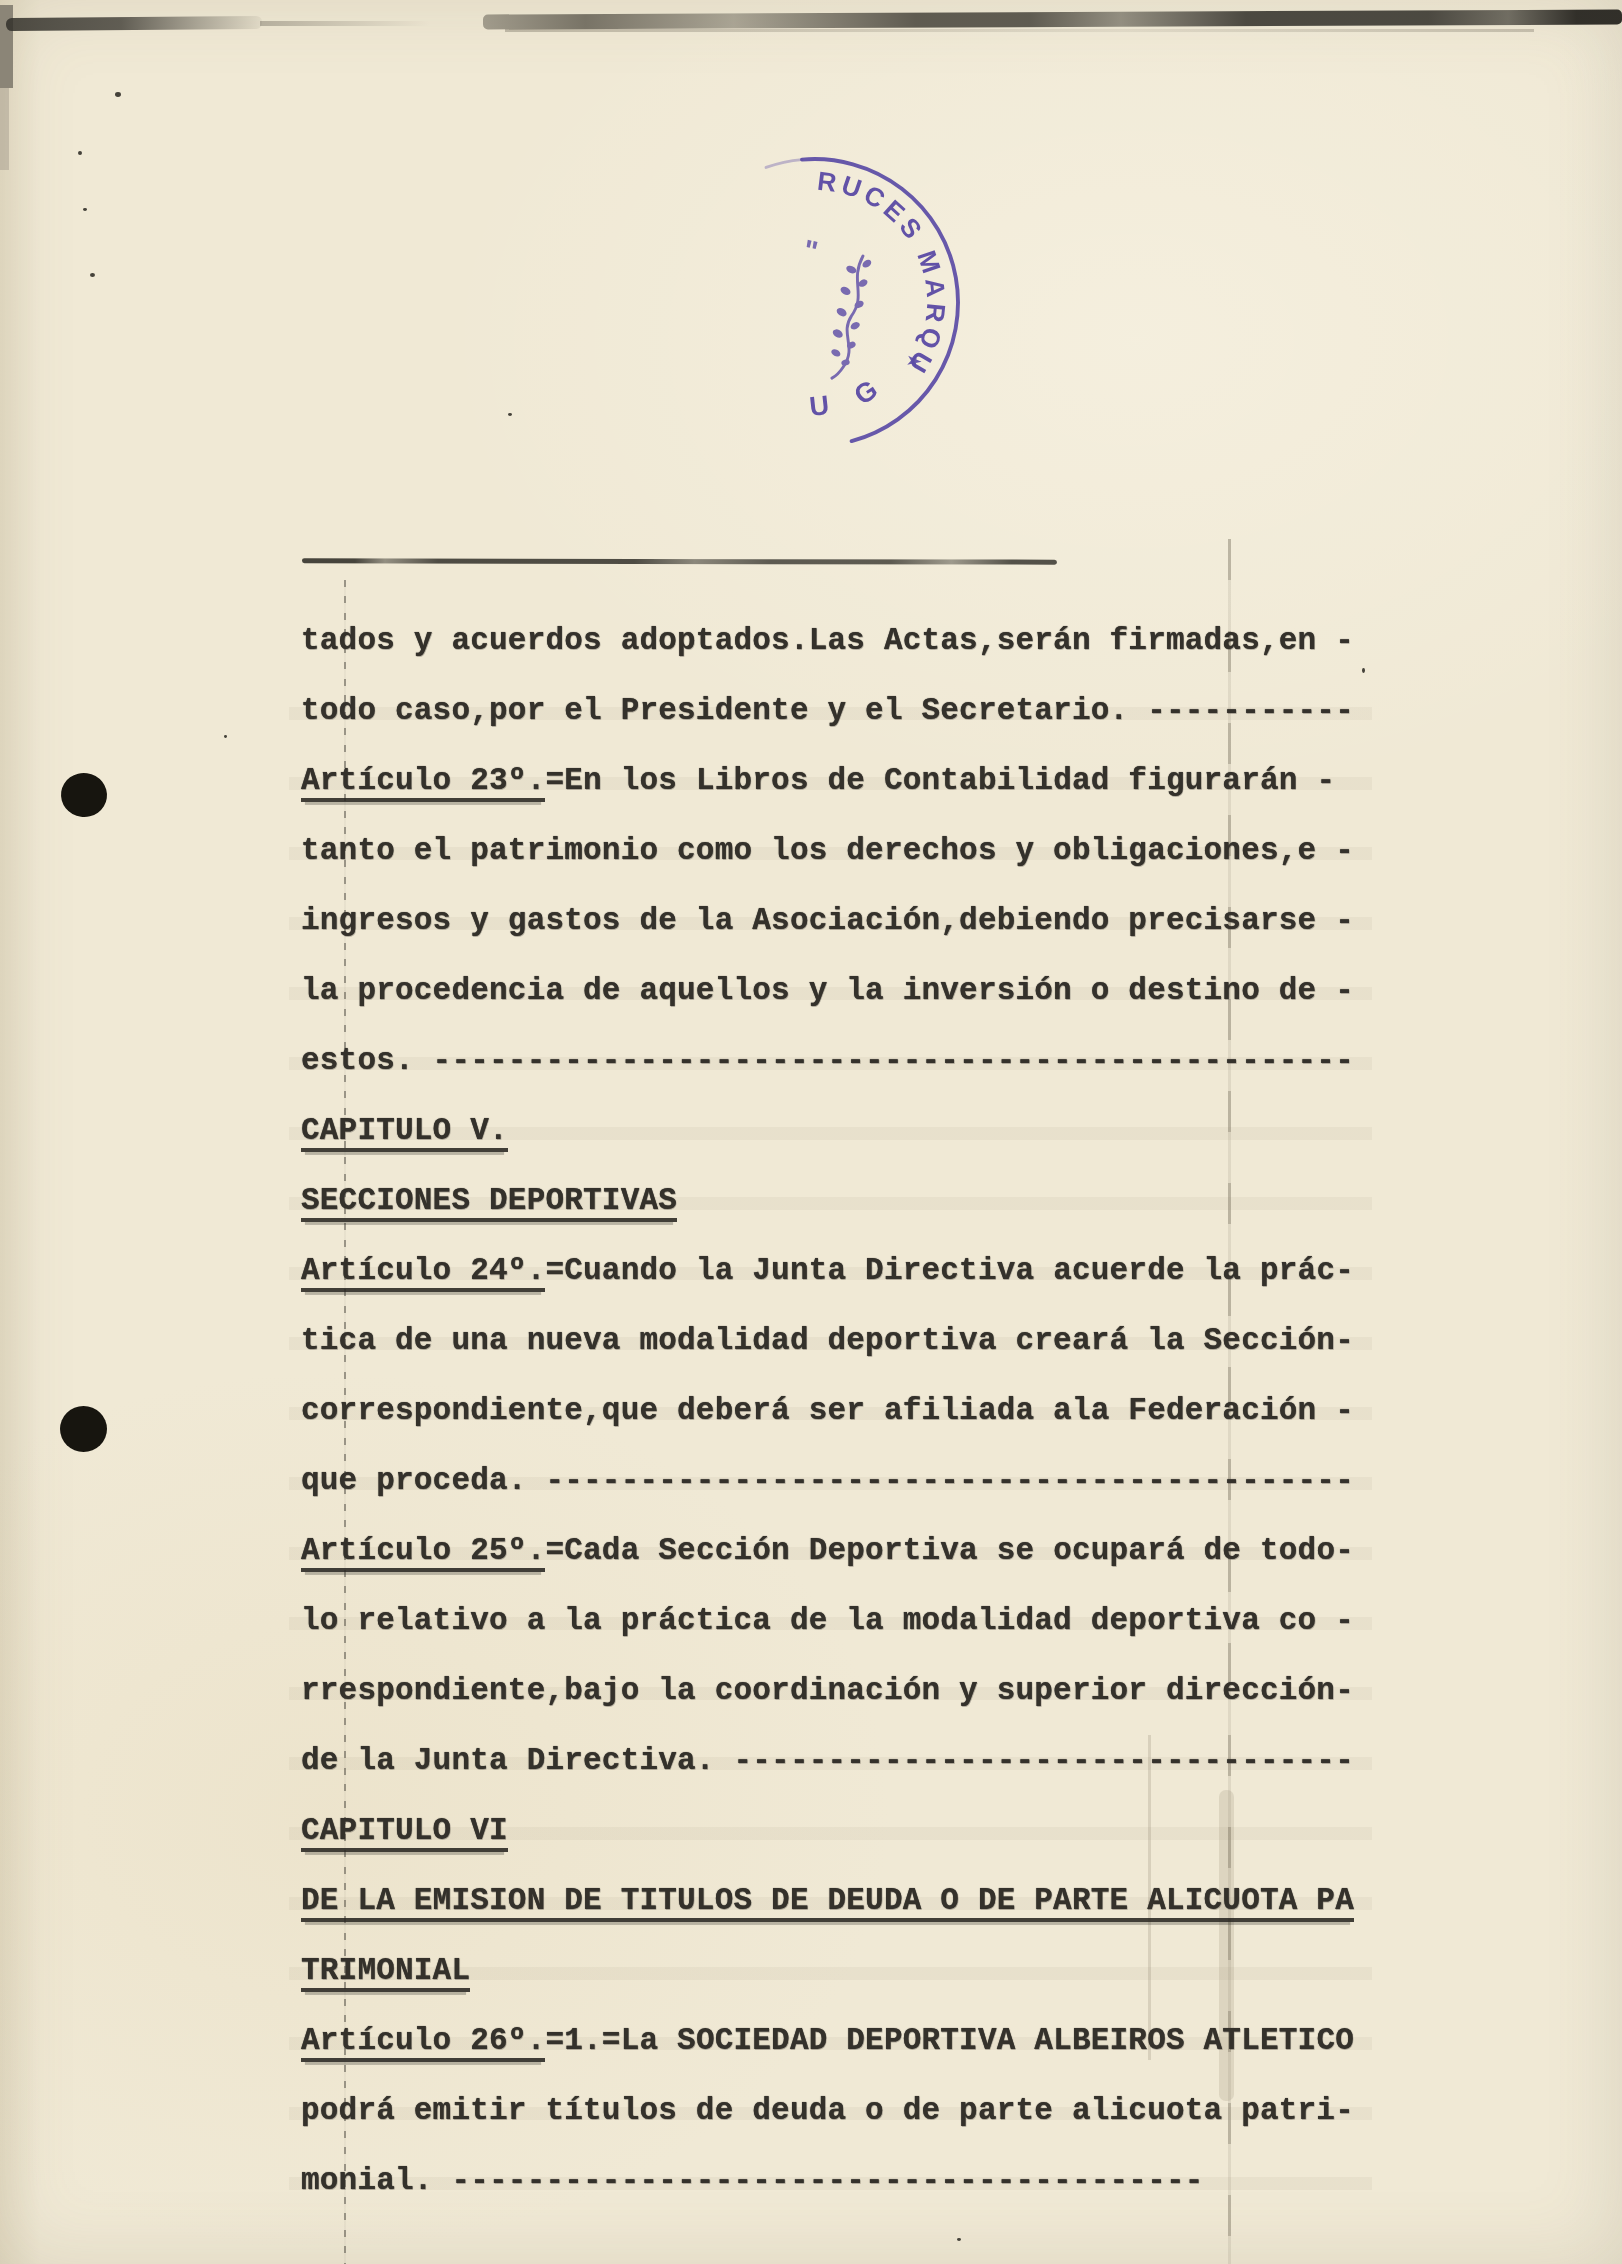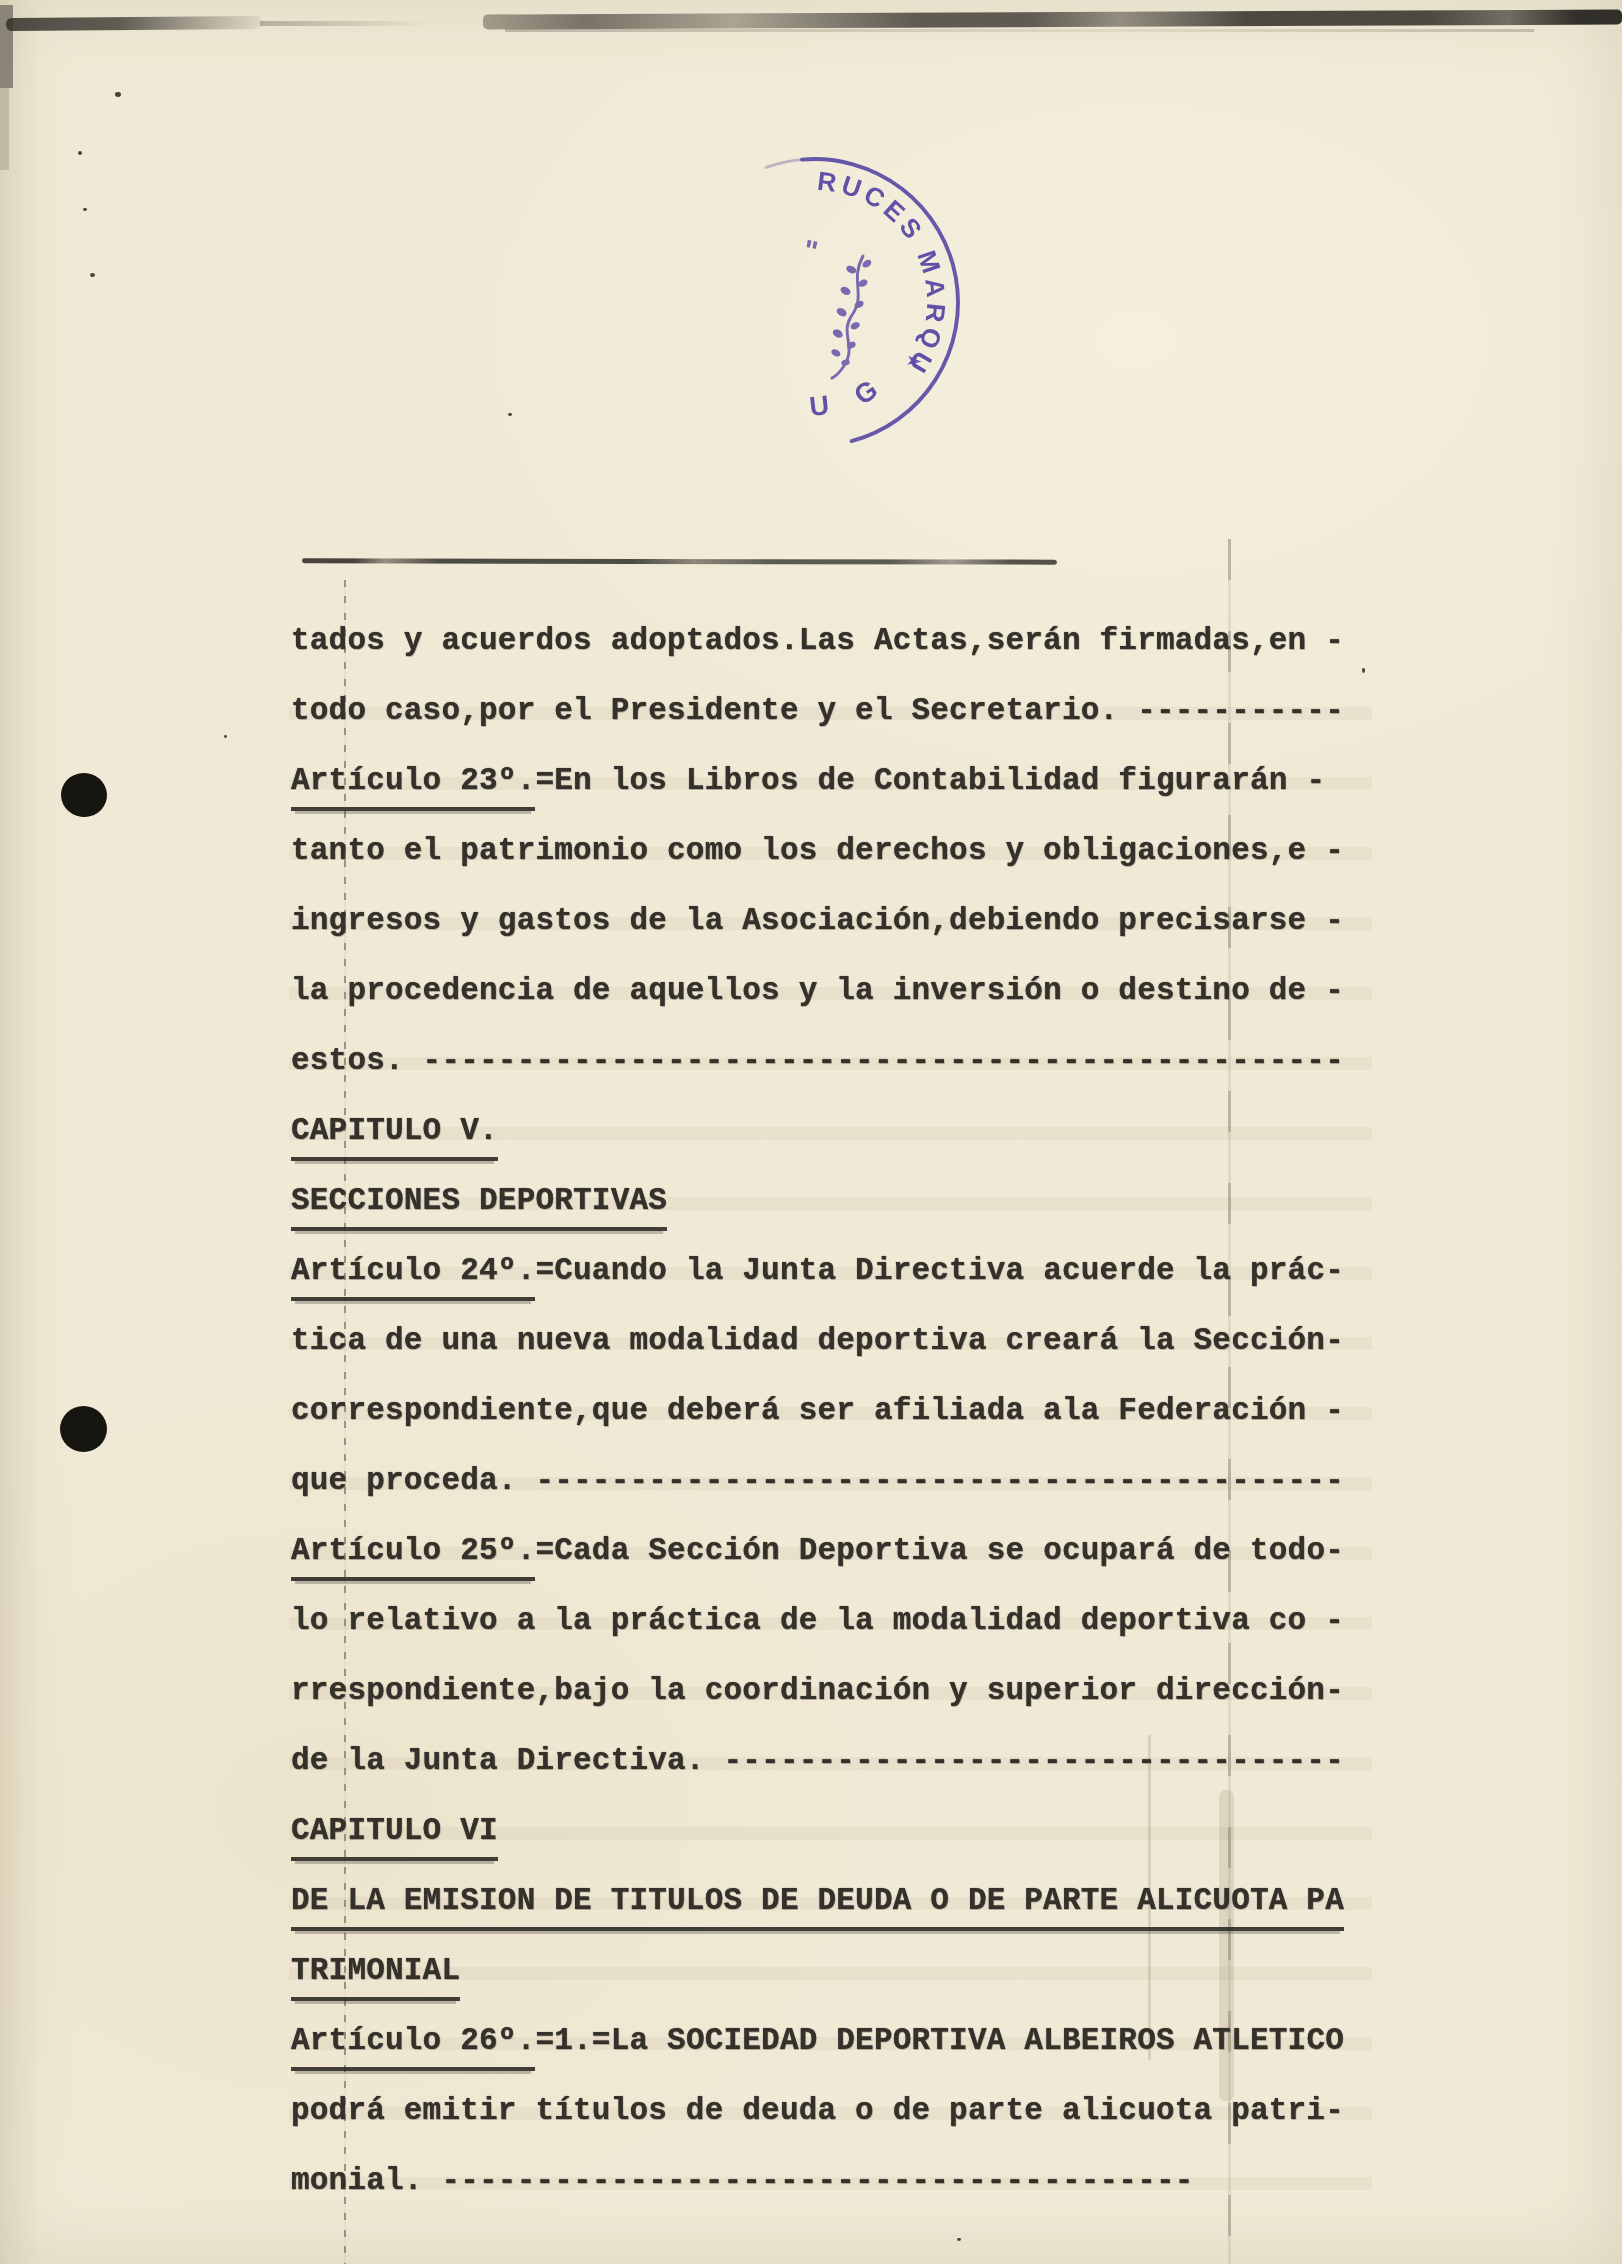--- a/index.html
+++ b/index.html
@@ -9,27 +9,27 @@
       radial-gradient(1164px 776px at 70% 15%, rgba(255,252,242,.30), rgba(255,252,242,0) 60%),
       radial-gradient(873px 679px at 20% 80%, rgba(226,212,178,.25), rgba(226,212,178,0) 65%),
       linear-gradient(90deg, rgba(196,182,148,.22), rgba(196,182,148,0) 2.5%),
       linear-gradient(270deg, rgba(236,230,212,.5), rgba(236,230,212,0) 4%),
       #f0e9d5;
     box-shadow: inset 0 0 78px rgba(120,105,75,.16);
     font-family:"Liberation Mono", monospace;
   }
   
   #typed{
-    position:absolute;left:291px;top:606px;width:1087px;
+    position:absolute;left:301px;top:606px;width:1087px;
     font:bold 31px/70px "Liberation Mono", monospace;
     color:#34312b;letter-spacing:0.2px;white-space:pre;
     text-shadow:0 0 1px rgba(47,45,40,.85), 0.6px 0.6px 0 rgba(47,45,40,.25);
   }
   #typed .line{height:70px;}
-  #typed .u{border-bottom:4.9px solid rgba(40,38,33,.88);padding-bottom:9px;
+  #typed .u{border-bottom:4.9px solid rgba(40,38,33,.88);padding-bottom:0;
             box-shadow:0 6.8px 0 -3.9px rgba(40,38,33,.28);}
   
   .rule{
     position:absolute;left:302px;top:559px;width:755px;height:4.9px;border-radius:2.9px;
     background:linear-gradient(90deg,
       rgba(56,54,47,.92) 0 7%, rgba(56,54,47,.5) 11%, rgba(56,54,47,.88) 18% 44%,
       rgba(56,54,47,.55) 52%, rgba(56,54,47,.8) 62% 78%, rgba(56,54,47,.45) 86%, rgba(56,54,47,.85) 94% 100%);
     transform:rotate(.1deg);
   }
   

